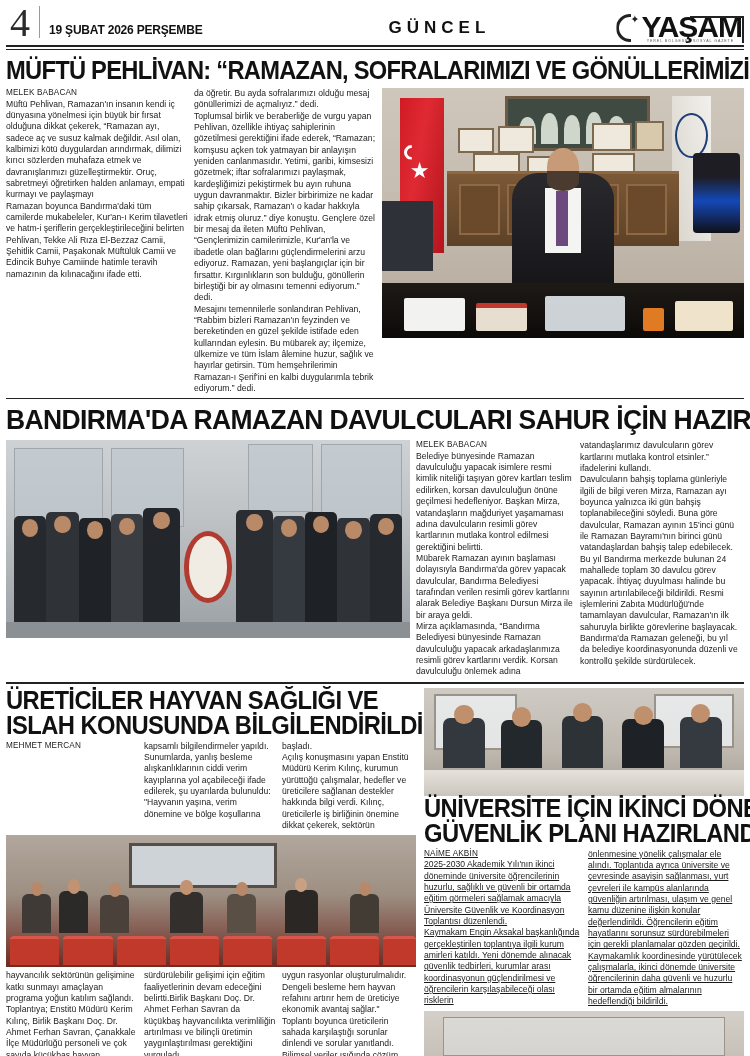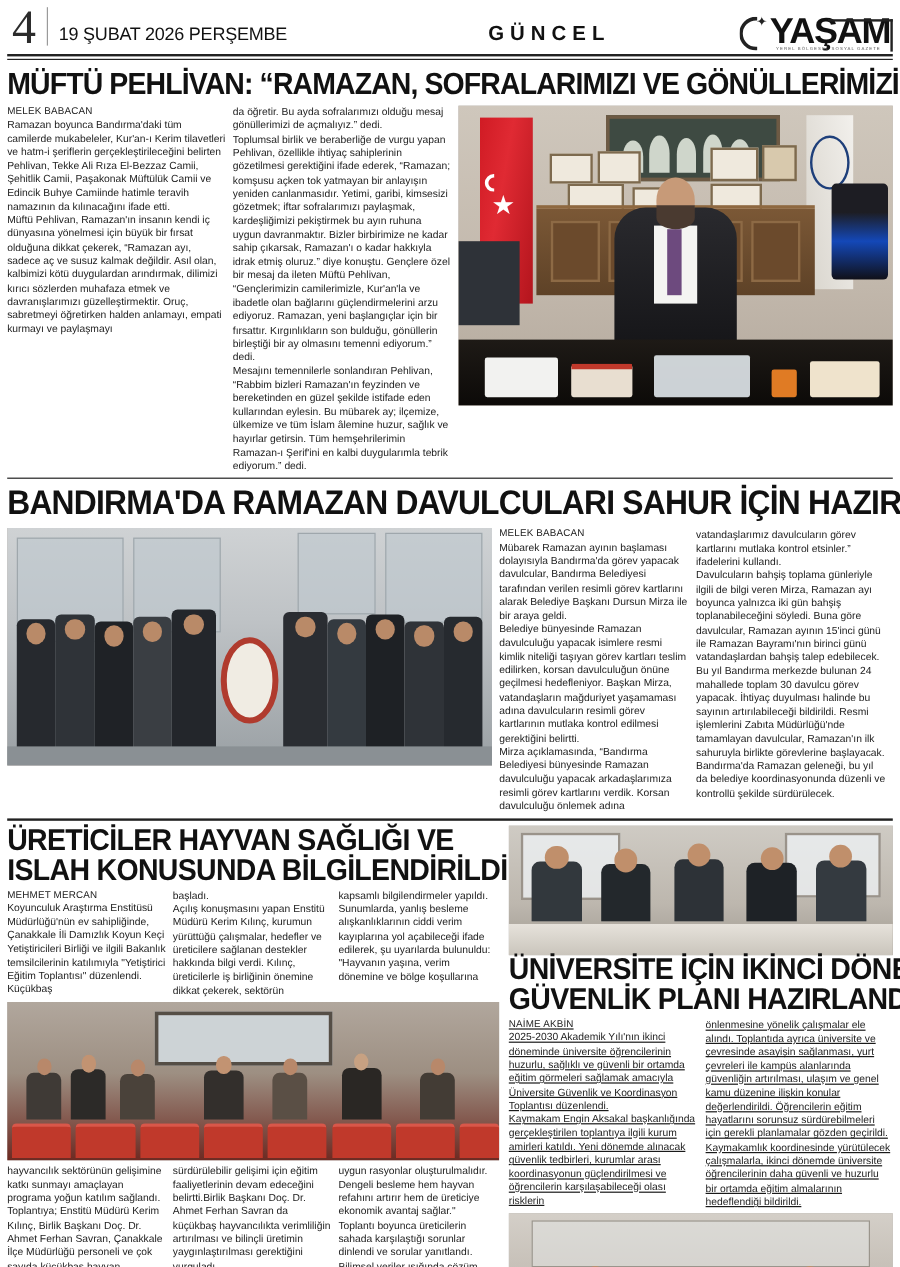--- a/index.html
+++ b/index.html
@@ -39,22 +39,22 @@
     padding: 0 10px 0 4px;
     letter-spacing: -1px;
   }
   .masthead-divider {
     width: 1px;
     align-self: stretch;
     background: #9a9a9a;
     margin: 4px 9px 4px 0;
   }
   .masthead-date {
-    font-size: 15px;
-    font-weight: normal;
+    font-size: 12px;
+    font-weight: bold;
     letter-spacing: -0.2px;
     color: #111;
     padding-bottom: 5px;
     white-space: nowrap;
   }
   .masthead-section {
     flex: 1;
     text-align: center;
     font-size: 17px;
     font-weight: bold;
@@ -282,22 +282,22 @@
     </div>
   </div>
   <div class="rule-double"></div>
 
   <div class="headline h-main1">MÜFTÜ PEHLİVAN: “RAMAZAN, SOFRALARIMIZI VE GÖNÜLLERİMİZİ AÇMA ZAMANIDIR”</div>
 
   <div class="a1">
     <div class="a1-col">
       <div class="byline">MELEK BABACAN</div>
       <div class="body-text">
+          <p>Müftü Pehlivan, Ramazan'ın insanın kendi iç dünyasına yönelmesi için büyük bir fırsat olduğuna dikkat çekerek, “Ramazan ayı, sadece aç ve susuz kalmak değildir. Asıl olan, kalbimizi kötü duygulardan arındırmak, dilimizi kırıcı sözlerden muhafaza etmek ve davranışlarımızı güzelleştirmektir. Oruç, sabretmeyi öğretirken halden anlamayı, empati kurmayı ve paylaşmayı</p>
           <p>Ramazan boyunca Bandırma'daki tüm camilerde mukabeleler, Kur'an-ı Kerim tilavetleri ve hatm-i şeriflerin gerçekleştirileceğini belirten Pehlivan, Tekke Ali Rıza El-Bezzaz Camii, Şehitlik Camii, Paşakonak Müftülük Camii ve Edincik Buhye Camiinde hatimle teravih namazının da kılınacağını ifade etti.</p>
-          <p>Müftü Pehlivan, Ramazan'ın insanın kendi iç dünyasına yönelmesi için büyük bir fırsat olduğuna dikkat çekerek, “Ramazan ayı, sadece aç ve susuz kalmak değildir. Asıl olan, kalbimizi kötü duygulardan arındırmak, dilimizi kırıcı sözlerden muhafaza etmek ve davranışlarımızı güzelleştirmektir. Oruç, sabretmeyi öğretirken halden anlamayı, empati kurmayı ve paylaşmayı</p>
         </div>
     </div>
     <div class="a1-col">
       <div class="body-text">
           <p>da öğretir. Bu ayda sofralarımızı olduğu mesaj gönüllerimizi de açmalıyız.” dedi.</p>
           <p>Toplumsal birlik ve beraberliğe de vurgu yapan Pehlivan, özellikle ihtiyaç sahiplerinin gözetilmesi gerektiğini ifade ederek, “Ramazan; komşusu açken tok yatmayan bir anlayışın yeniden canlanmasıdır. Yetimi, garibi, kimsesizi gözetmek; iftar sofralarımızı paylaşmak, kardeşliğimizi pekiştirmek bu ayın ruhuna uygun davranmaktır. Bizler birbirimize ne kadar sahip çıkarsak, Ramazan'ı o kadar hakkıyla idrak etmiş oluruz.” diye konuştu. Gençlere özel bir mesaj da ileten Müftü Pehlivan, “Gençlerimizin camilerimizle, Kur'an'la ve ibadetle olan bağlarını güçlendirmelerini arzu ediyoruz. Ramazan, yeni başlangıçlar için bir fırsattır. Kırgınlıkların son bulduğu, gönüllerin birleştiği bir ay olmasını temenni ediyorum.” dedi.</p>
           <p>Mesajını temennilerle sonlandıran Pehlivan, “Rabbim bizleri Ramazan'ın feyzinden ve bereketinden en güzel şekilde istifade eden kullarından eylesin. Bu mübarek ay; ilçemize, ülkemize ve tüm İslam âlemine huzur, sağlık ve hayırlar getirsin. Tüm hemşehrilerimin Ramazan-ı Şerif'ini en kalbi duygularımla tebrik ediyorum.” dedi.</p>
         </div>
     </div>
     <div class="photo a1-photo">
@@ -374,22 +374,22 @@
         <div class="p2-head" style="left:76%;top:38%;width:4%;height:9%"></div>
       <div class="p2-person" style="left:82%;width:8%;height:55%;background:#2f3338"></div>
         <div class="p2-head" style="left:84%;top:41%;width:4%;height:9%"></div>
       <div class="p2-person" style="left:90%;width:8%;height:57%;background:#262a2f"></div>
         <div class="p2-head" style="left:92%;top:39%;width:4%;height:9%"></div>
       <div class="p2-floor"></div>
     </div>
     <div class="a2-col">
       <div class="byline">MELEK BABACAN</div>
       <div class="body-text">
+          <p>Belediye bünyesinde Ramazan davulculuğu yapacak isimlere resmi kimlik niteliği taşıyan görev kartları teslim edilirken, korsan davulculuğun önüne geçilmesi hedefleniyor. Başkan Mirza, vatandaşların mağduriyet yaşamaması adına davulcuların resimli görev kartlarının mutlaka kontrol edilmesi gerektiğini belirtti.</p>
           <p>Mübarek Ramazan ayının başlaması dolayısıyla Bandırma'da görev yapacak davulcular, Bandırma Belediyesi tarafından verilen resimli görev kartlarını alarak Belediye Başkanı Dursun Mirza ile bir araya geldi.</p>
-          <p>Belediye bünyesinde Ramazan davulculuğu yapacak isimlere resmi kimlik niteliği taşıyan görev kartları teslim edilirken, korsan davulculuğun önüne geçilmesi hedefleniyor. Başkan Mirza, vatandaşların mağduriyet yaşamaması adına davulcuların resimli görev kartlarının mutlaka kontrol edilmesi gerektiğini belirtti.</p>
           <p>Mirza açıklamasında, “Bandırma Belediyesi bünyesinde Ramazan davulculuğu yapacak arkadaşlarımıza resimli görev kartlarını verdik. Korsan davulculuğu önlemek adına</p>
         </div>
     </div>
     <div class="a2-col">
       <div class="body-text">
           <p>vatandaşlarımız davulcuların görev kartlarını mutlaka kontrol etsinler.” ifadelerini kullandı.</p>
           <p>Davulcuların bahşiş toplama günleriyle ilgili de bilgi veren Mirza, Ramazan ayı boyunca yalnızca iki gün bahşiş toplanabileceğini söyledi. Buna göre davulcular, Ramazan ayının 15'inci günü ile Ramazan Bayramı'nın birinci günü vatandaşlardan bahşiş talep edebilecek. Bu yıl Bandırma merkezde bulunan 24 mahallede toplam 30 davulcu görev yapacak. İhtiyaç duyulması halinde bu sayının artırılabileceği bildirildi. Resmi işlemlerini Zabıta Müdürlüğü'nde tamamlayan davulcular, Ramazan'ın ilk sahuruyla birlikte görevlerine başlayacak. Bandırma'da Ramazan geleneği, bu yıl da belediye koordinasyonunda düzenli ve kontrollü şekilde sürdürülecek.</p>
         </div>
     </div>
   </div>
@@ -398,34 +398,31 @@
 
   <div class="bottom">
 
     <div class="bottom-left">
       <div class="headline h-sub">ÜRETİCİLER HAYVAN SAĞLIĞI VE</div>
       <div class="headline h-sub">ISLAH KONUSUNDA BİLGİLENDİRİLDİ</div>
 
       <div class="a3-cols">
         <div class="a3-col">
           <div class="byline">MEHMET MERCAN</div>
-          <div class="body-text">
-              <p>Koyunculuk Araştırma Enstitüsü Müdürlüğü'nün ev sahipliğinde, Çanakkale İli Damızlık Koyun Keçi Yetiştiricileri Birliği ve ilgili Bakanlık temsilcilerinin katılımıyla "Yetiştirici Eğitim Toplantısı" düzenlendi. Küçükbaş</p>
+        </div>
+        <div class="a3-col">
+          <div class="body-text">
+              <p>kapsamlı bilgilendirmeler yapıldı. Sunumlarda, yanlış besleme alışkanlıklarının ciddi verim kayıplarına yol açabileceği ifade edilerek, şu uyarılarda bulunuldu:</p>
+              <p>"Hayvanın yaşına, verim dönemine ve bölge koşullarına</p>
             </div>
         </div>
         <div class="a3-col">
           <div class="body-text">
               <p>başladı.</p>
               <p>Açılış konuşmasını yapan Enstitü Müdürü Kerim Kılınç, kurumun yürüttüğü çalışmalar, hedefler ve üreticilere sağlanan destekler hakkında bilgi verdi. Kılınç, üreticilerle iş birliğinin önemine dikkat çekerek, sektörün</p>
-            </div>
-        </div>
-        <div class="a3-col">
-          <div class="body-text">
-              <p>kapsamlı bilgilendirmeler yapıldı. Sunumlarda, yanlış besleme alışkanlıklarının ciddi verim kayıplarına yol açabileceği ifade edilerek, şu uyarılarda bulunuldu:</p>
-              <p>"Hayvanın yaşına, verim dönemine ve bölge koşullarına</p>
             </div>
         </div>
       </div>
 
       <div class="photo a3-photo">
         <div class="p3-bg"></div>
         <div class="p3-screen"></div>
         <div class="p3-person" style="left:4%;bottom:26%;width:7%;height:30%;background:#3f3a36"></div>
           <div class="p3-head" style="left:6%;bottom:54%;width:3%;height:11%;background:#b8886a"></div>
         <div class="p3-person" style="left:13%;bottom:26%;width:7%;height:32%;background:#2c2a28"></div>

